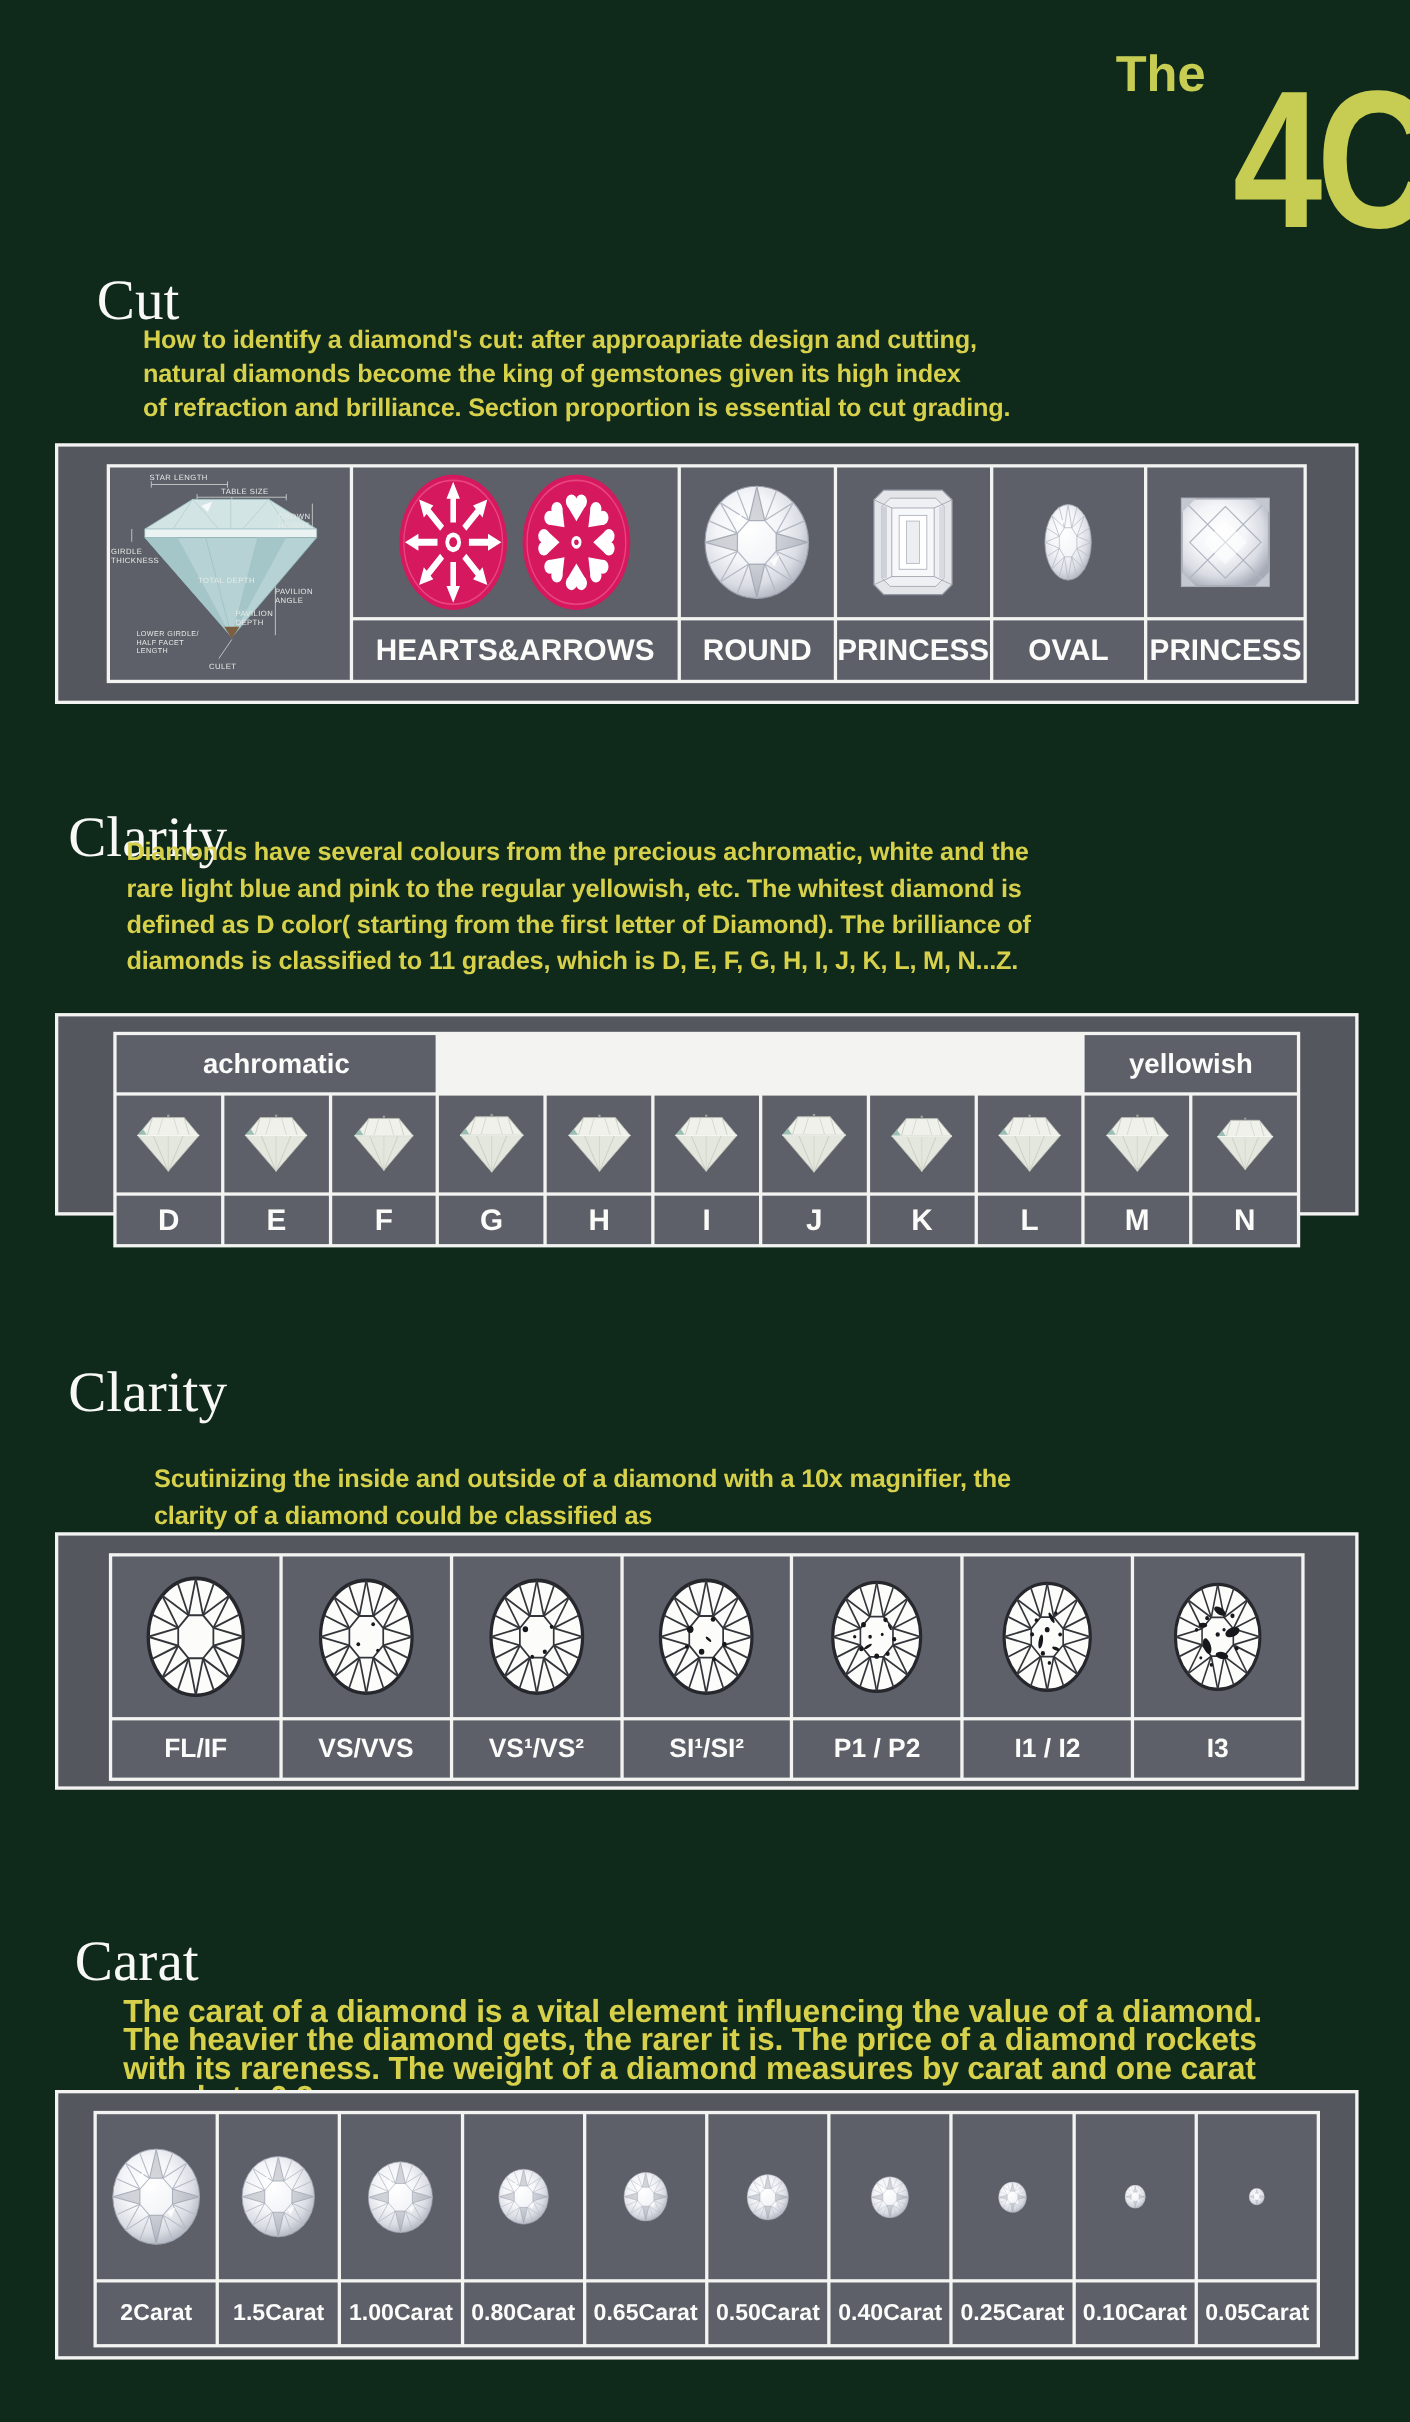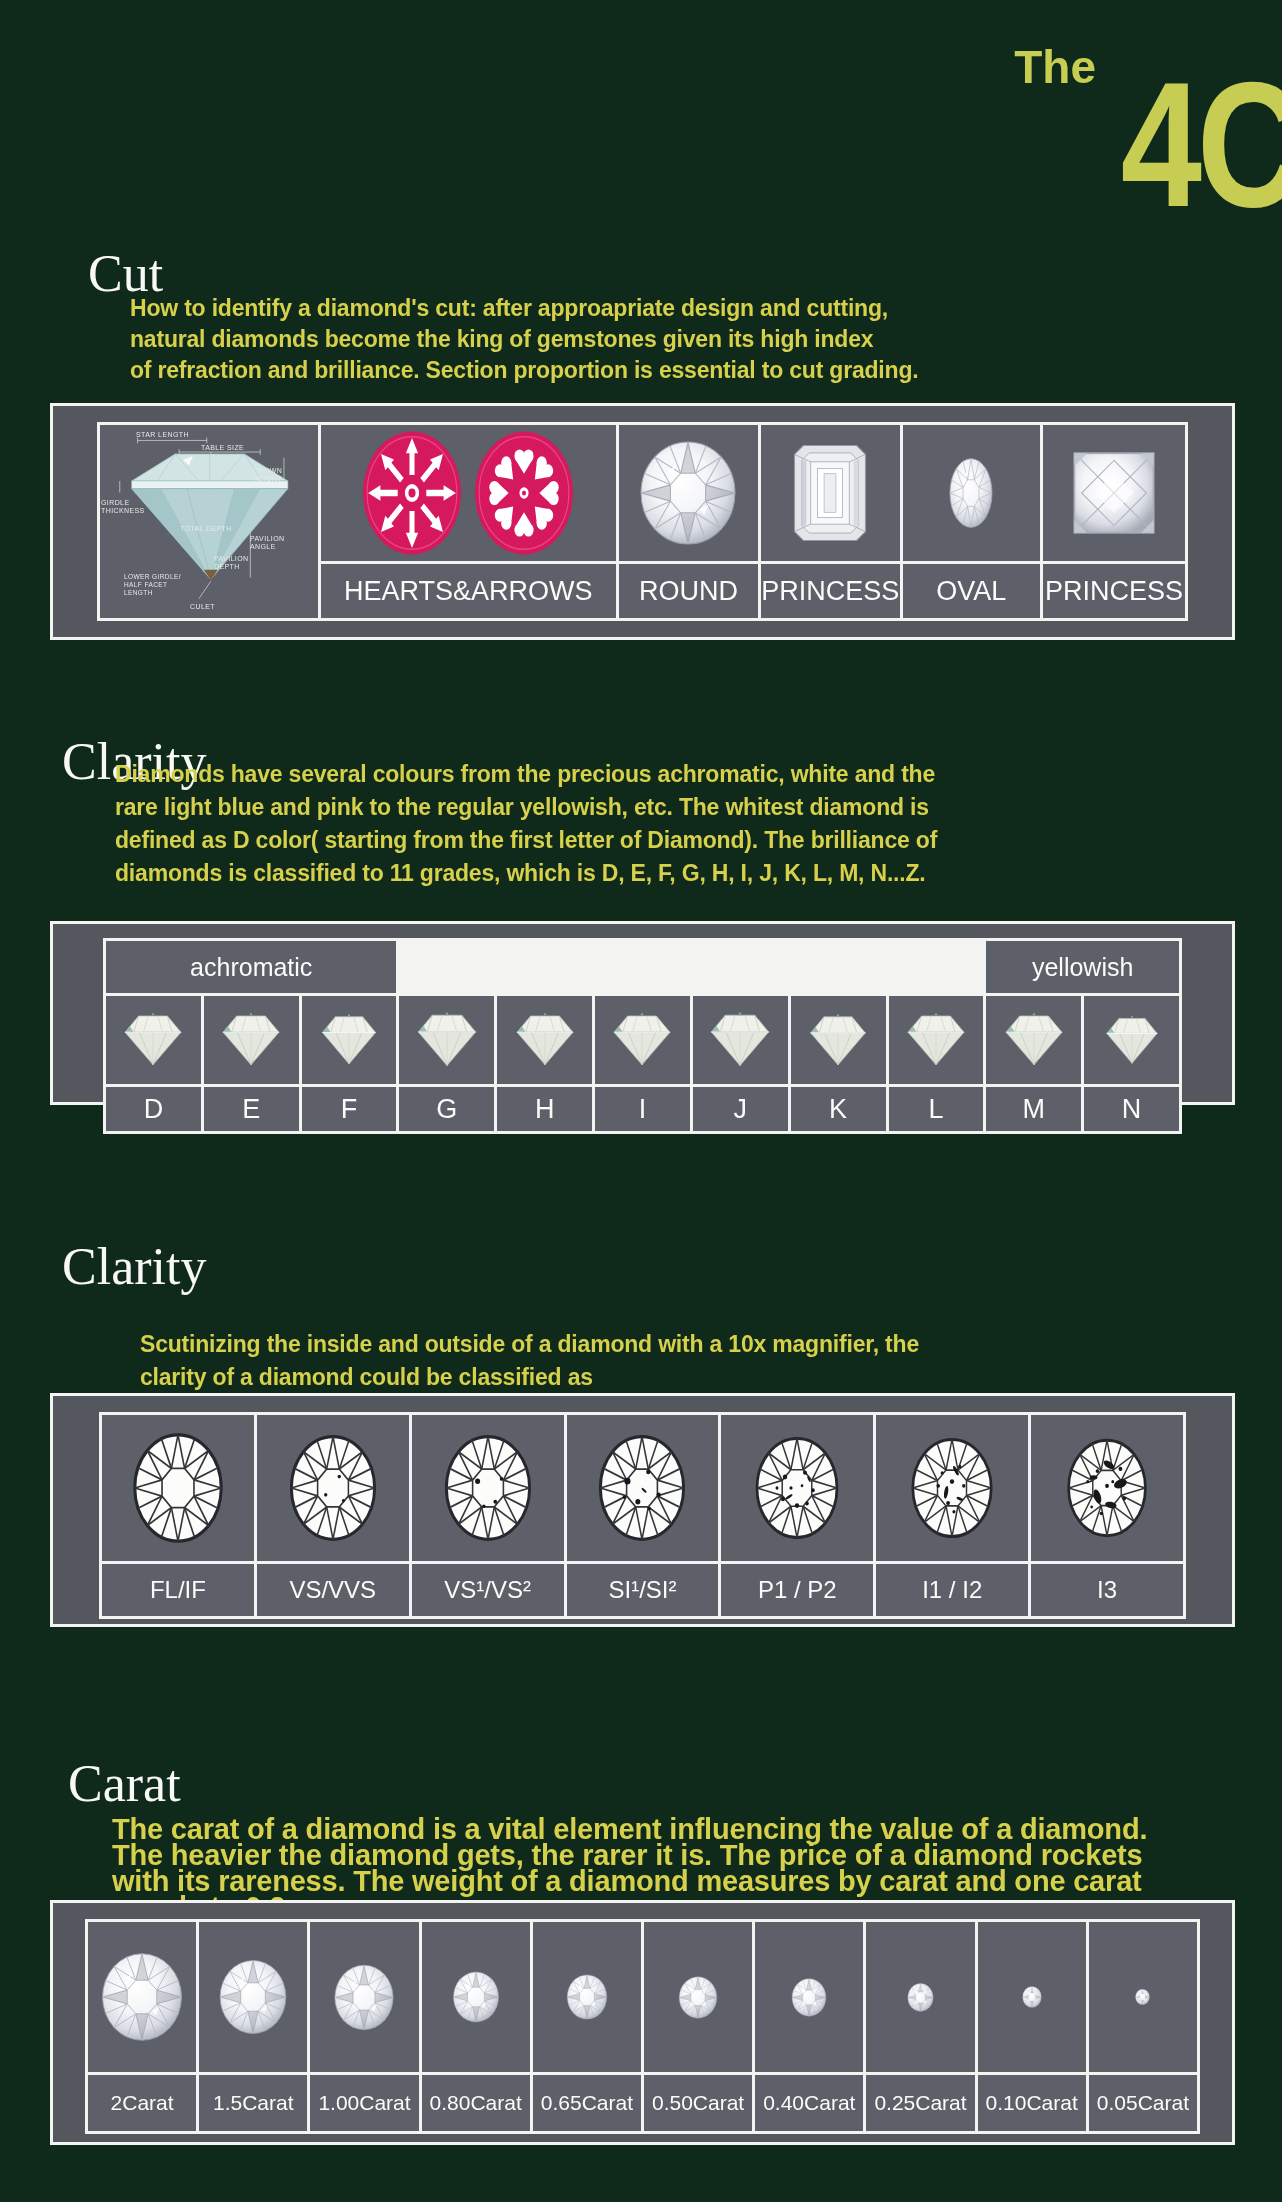--- a/index.html
+++ b/index.html
@@ -30,21 +30,21 @@
     font-weight:800;font-size:178px;line-height:1;letter-spacing:-6px;
     transform:scaleX(0.82);transform-origin:right center;
   }
   
   .panel{
     position:absolute;left:50px;width:1185px;background:#54575e;
     border:3px solid #f3f4f2;box-sizing:border-box;
   }
   .wgrid{display:grid;background:#f3f4f2;gap:3px;padding:3px;box-sizing:border-box}
   .cell{background:#5d6068;display:flex;align-items:center;justify-content:center;position:relative;overflow:hidden}
-  .label-cell{color:#fbfbfa;font-weight:400}
+  .label-cell{color:#fbfbfa;font-weight:700}
   .cutgrid{
     margin:16px 44px 0;height:199px;
     grid-template-columns:218fr 296fr 139fr 139fr 138fr 142fr;
     grid-template-rows:1fr 54px;
     grid-template-areas:"diag ha ro em ov pr" "diag hal rol eml ovl prl";
   }
   .cut-label{font-size:27px}
   .colourgrid{margin:14px 50px 0;grid-template-columns:repeat(11,1fr);grid-template-rows:52px 88px 44px}
   .colour-head{font-size:25px}
   .colour-letter{font-size:27px}

